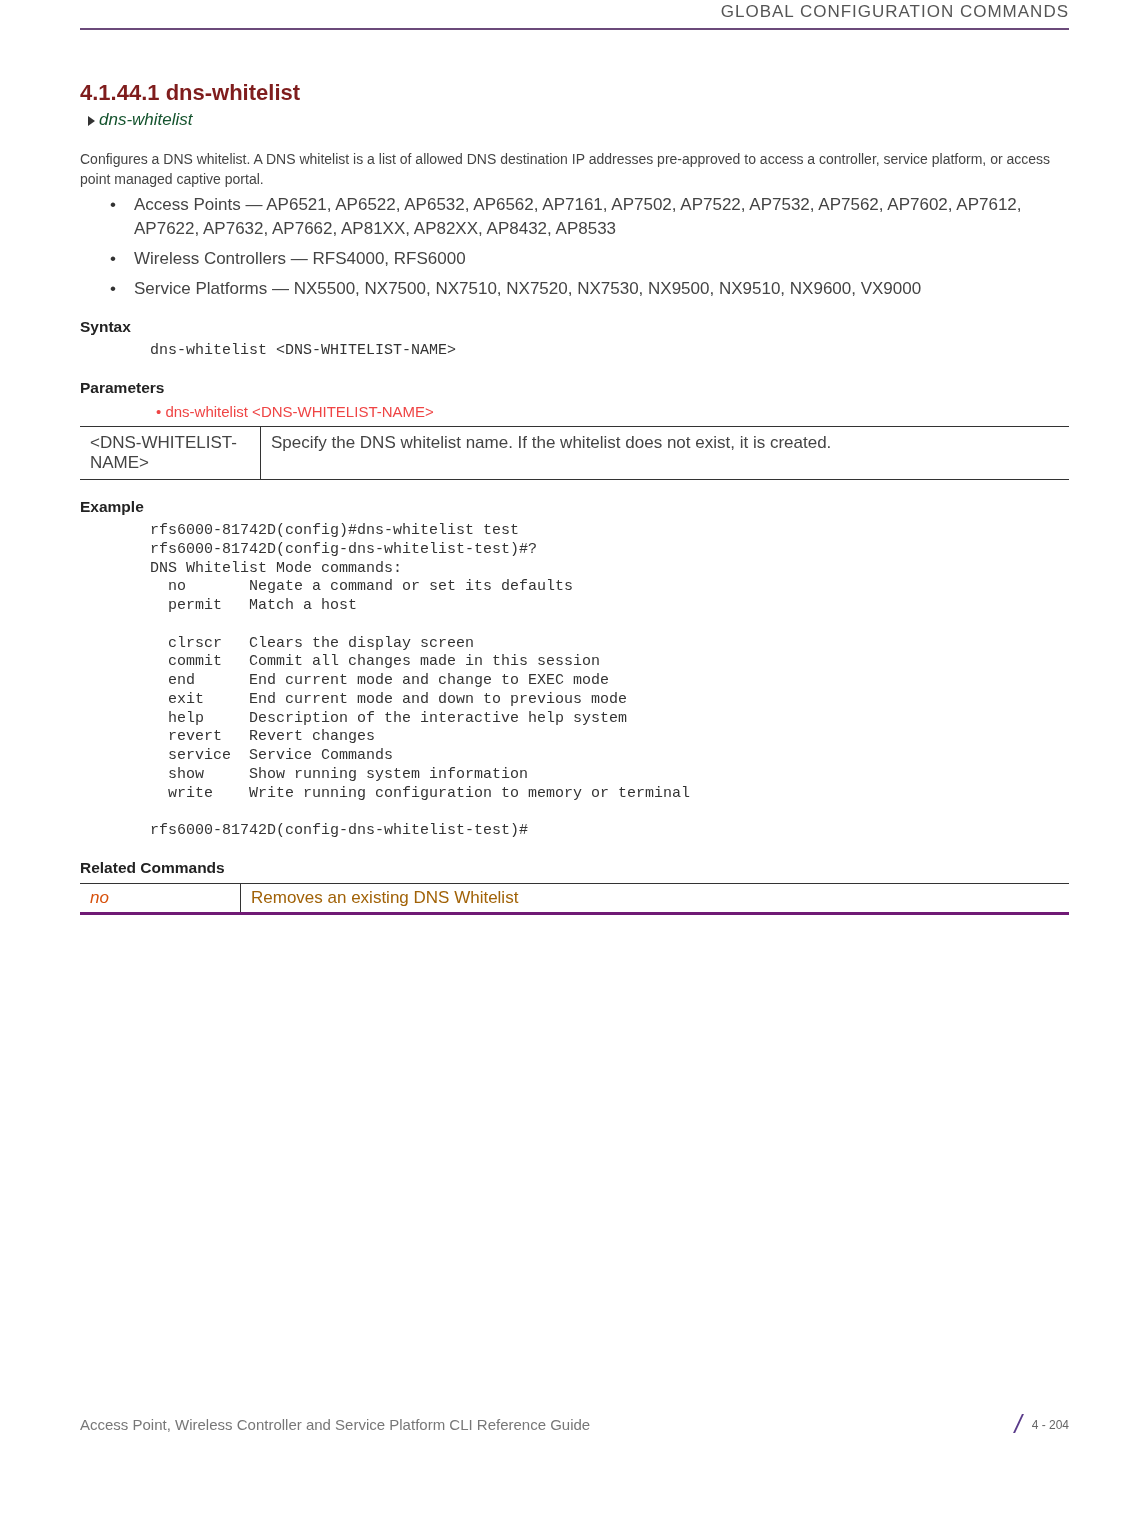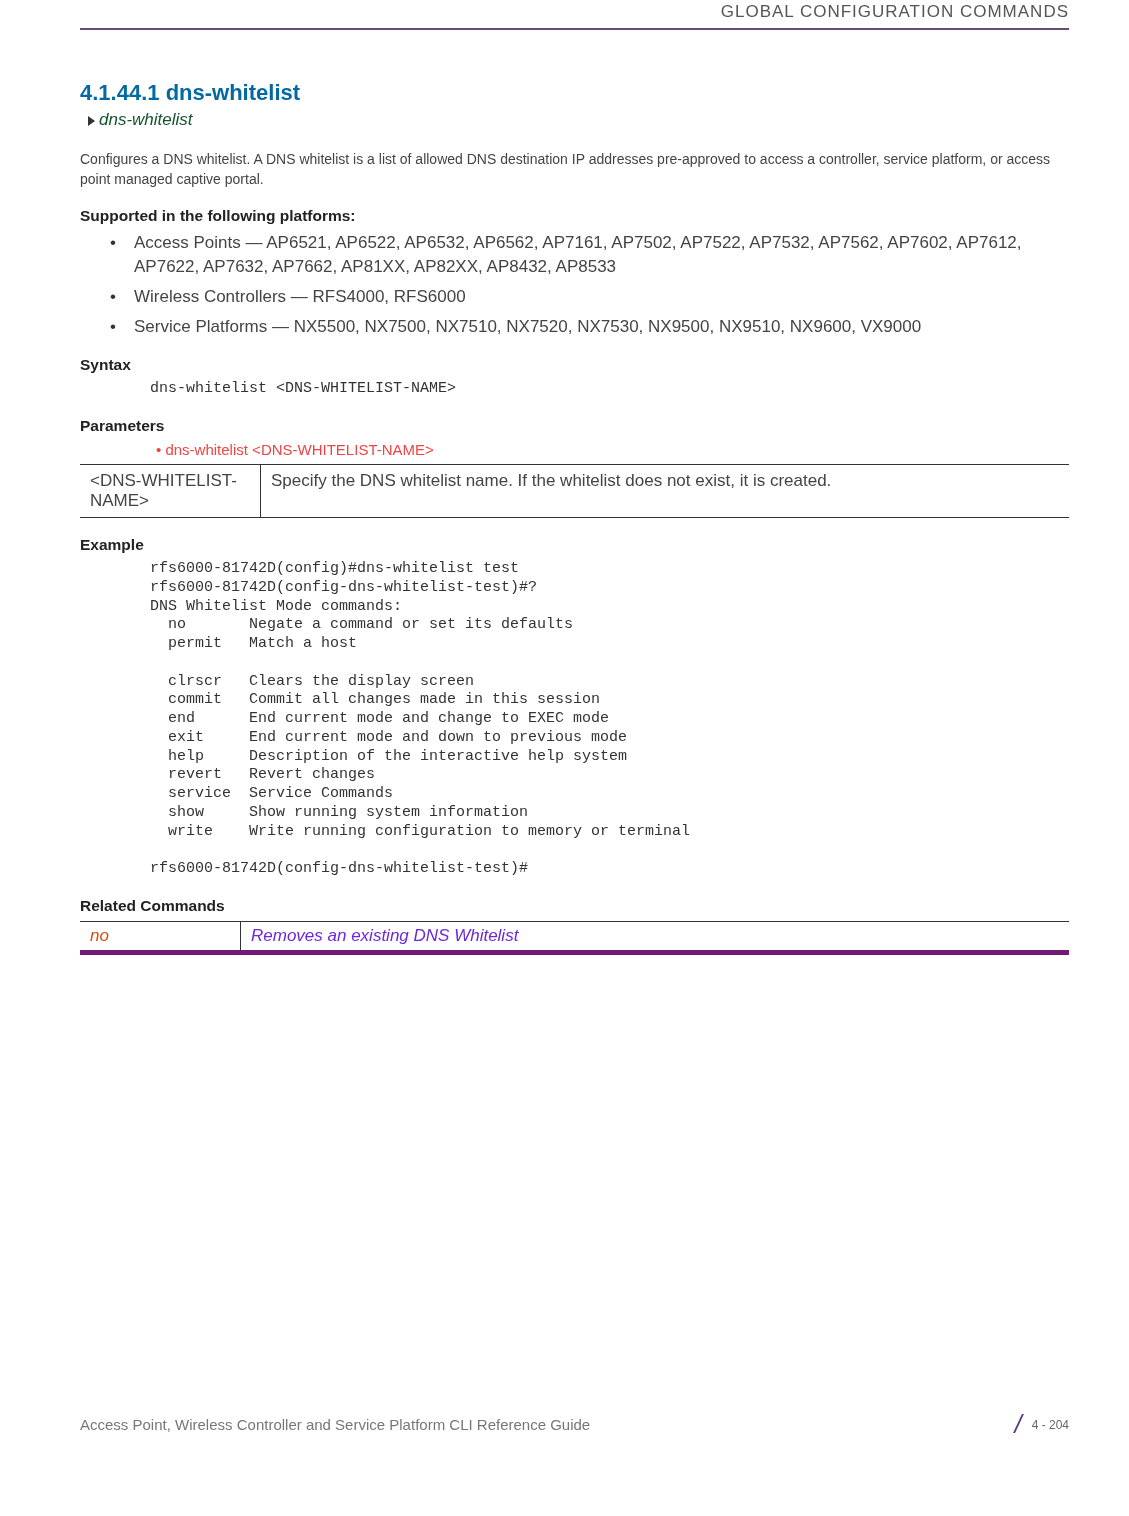--- a/index.html
+++ b/index.html
@@ -23,21 +23,21 @@
     color: #555;
     font-weight: 300;
     padding: 2px 0 6px 0;
   }
   .header-rule {
     border: none;
     border-top: 2px solid #6b4a7a;
     margin: 0 0 50px 0;
   }
   .section-number {
-    color: #0369a1;
+    color: #7f1d1d;
     font-size: 22px;
     font-weight: bold;
     margin: 0 0 4px 0;
     font-family: Arial, sans-serif;
   }
   .breadcrumb {
     color: #14532d;
     font-style: italic;
     font-size: 17px;
     margin-left: 8px;
@@ -123,34 +123,33 @@
     color: #444;
   }
   table.related-table {
     width: 100%;
     border-collapse: collapse;
     margin-top: 2px;
     font-size: 17px;
   }
   table.related-table td {
     border-top: 1px solid #333;
-    border-bottom: 5px solid #701a75;
+    border-bottom: 3px solid #701a75;
     padding: 4px 10px;
     vertical-align: top;
   }
   table.related-table td:first-child {
     border-right: 1px solid #333;
     width: 140px;
     color: #d7500b;
     font-style: italic;
   }
   table.related-table td:last-child {
-    color: #6d28d9;
-    font-weight: 300;
-    font-style: italic;
+    color: #a16207;
+    font-weight: 300;
   }
   .footer {
     position: absolute;
     bottom: 0;
     left: 80px;
     right: 60px;
     display: flex;
     align-items: center;
     justify-content: space-between;
     font-size: 15px;
@@ -182,21 +181,20 @@
   <hr class="header-rule">
 
   <div class="section-number">4.1.44.1 dns-whitelist</div>
 
   <div class="breadcrumb">
     <span class="arrow"></span><span>dns-whitelist</span>
   </div>
 
   <div class="intro">Configures a DNS whitelist. A DNS whitelist is a list of allowed DNS destination IP addresses pre-approved to access a controller, service platform, or access point managed captive portal.</div>
 
-  <div class="subhead">Supported in the following platforms:</div>
   <ul class="platforms">
     <li>Access Points — AP6521, AP6522, AP6532, AP6562, AP7161, AP7502, AP7522, AP7532, AP7562, AP7602, AP7612, AP7622, AP7632, AP7662, AP81XX, AP82XX, AP8432, AP8533</li>
     <li>Wireless Controllers — RFS4000, RFS6000</li>
     <li>Service Platforms — NX5500, NX7500, NX7510, NX7520, NX7530, NX9500, NX9510, NX9600, VX9000</li>
   </ul>
 
   <div class="subhead">Syntax</div>
   <div class="code">dns-whitelist &lt;DNS-WHITELIST-NAME&gt;</div>
 
   <div class="subhead">Parameters</div>

